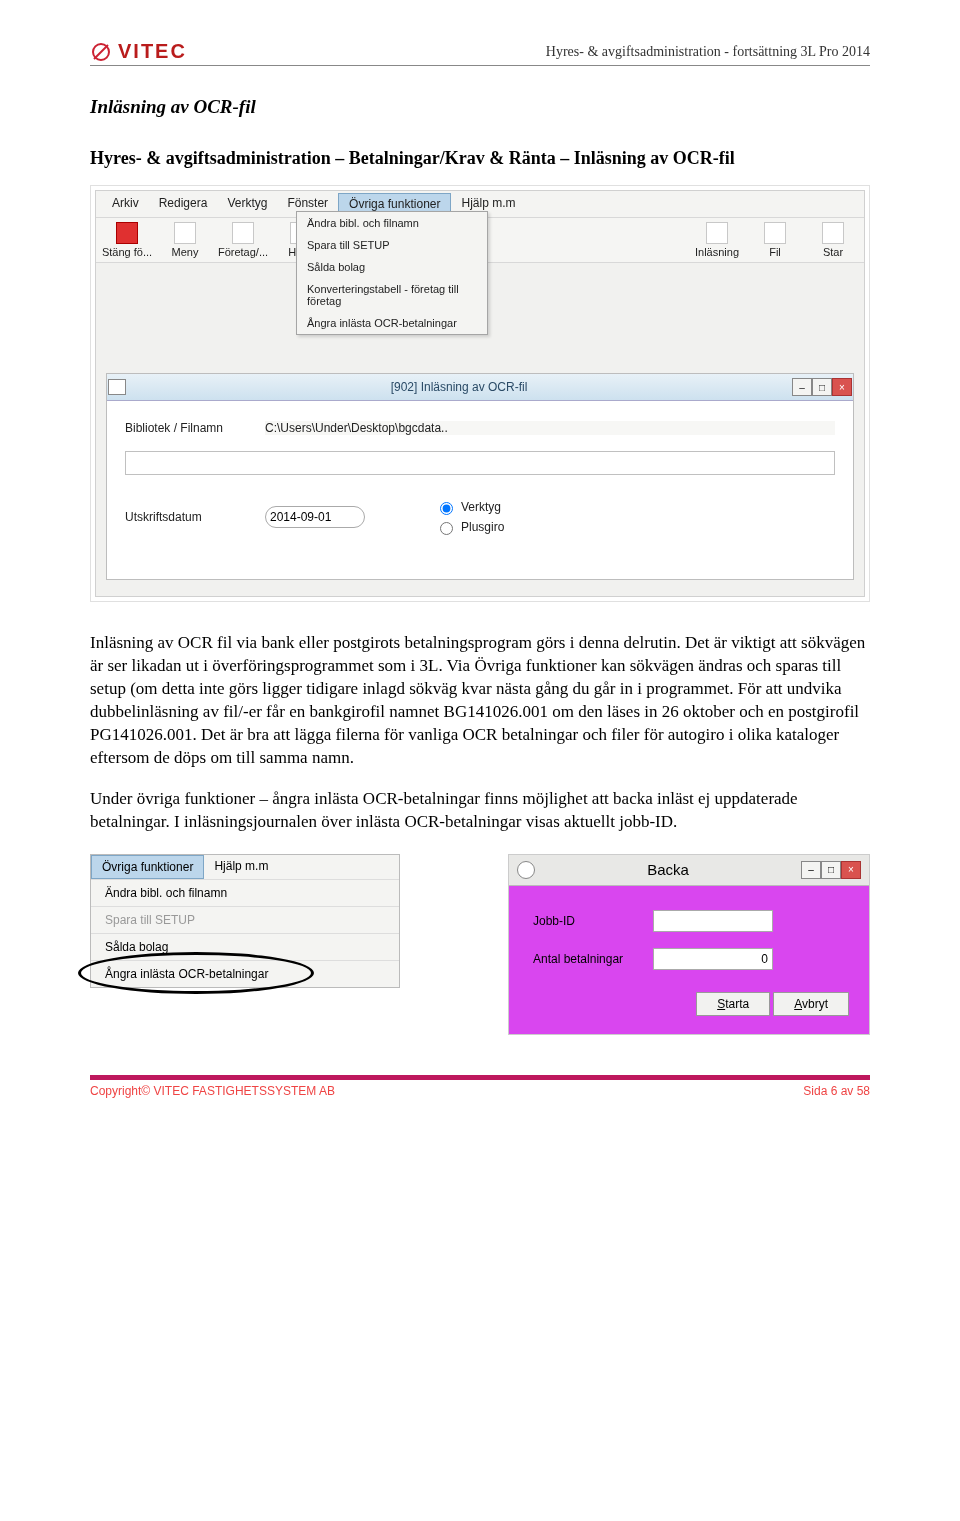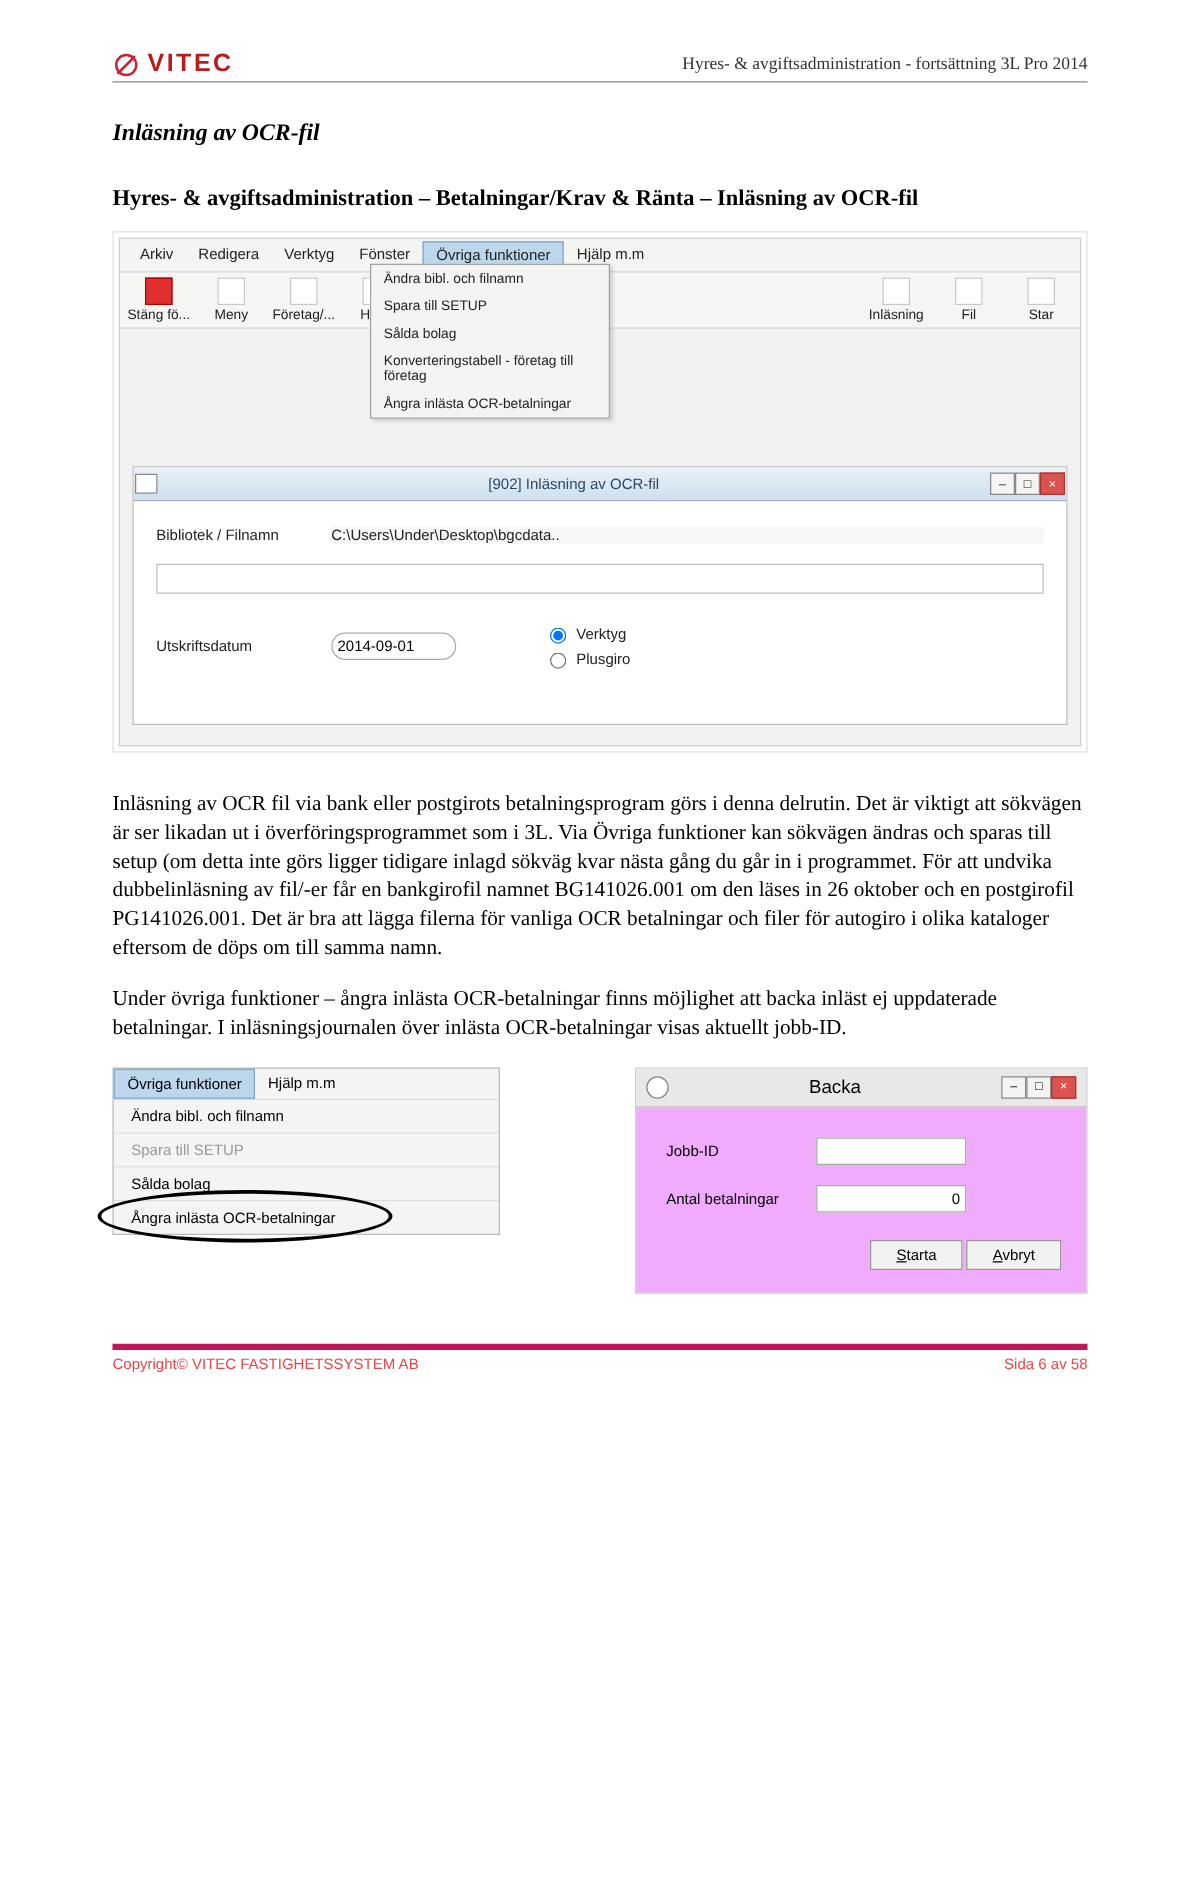--- a/index.html
+++ b/index.html
@@ -43,21 +43,21 @@
 .menu2{border:1px solid #bbb;background:#f4f4f2;font:12px 'Segoe UI',Arial}
 .menu2 .hdr2{display:flex}
 .menu2 .hdr2 span{padding:4px 10px}
 .menu2 .hdr2 .act{background:#bcd6eb;border:1px solid #7ea6c6}
 .menu2 .items div{padding:6px 14px;border-top:1px solid #ddd}
 .menu2 .items .dis{color:#999}
 .ellipse{position:absolute;bottom:-6px;left:-12px;width:230px;height:36px;border:3px solid #000;border-radius:50%}
 .fig-right{width:360px;border:1px solid #ccc;font:12px 'Segoe UI',Arial}
 .backa-title{background:#e8e8e6;padding:6px 8px;display:flex;align-items:center;justify-content:flex-end;border-bottom:1px solid #bbb}
 .backa-title .t{flex:1;text-align:center;font-size:15px}
-.backa-body{padding:24px 20px 18px 24px;background:#f0abfc}
+.backa-body{padding:24px 20px 18px 24px;background:#d946ef}
 .backa-body .row{margin-bottom:16px}
 .backa-body .row label{width:110px}
 .backa-btns{display:flex;justify-content:flex-end;gap:3px;margin-top:22px}
 .backa-btns button{padding:4px 20px;background:#f2f2f0;border:1px solid #999;font:12px Arial}
 .backa-btns button u{text-decoration:underline}
 .ftr{display:flex;border-top:5px solid #be185d;padding-top:4px;font:12px Arial;color:#ef4444}
 .pgnum{margin-left:auto}
 .relwrap{position:relative}
 </style>
 </head>

